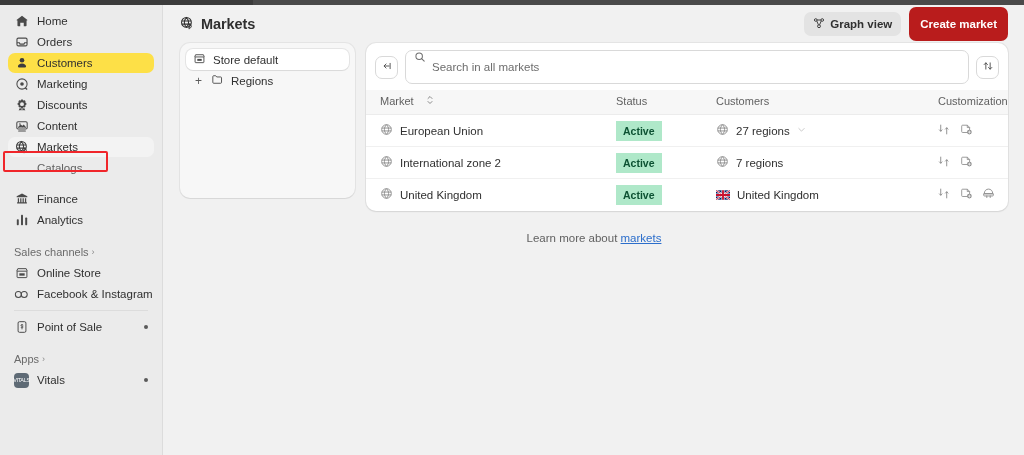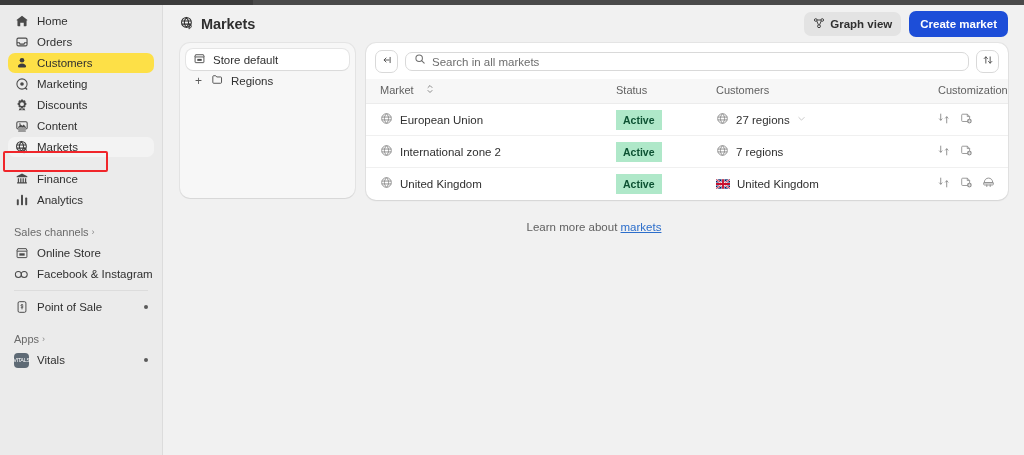--- a/index.html
+++ b/index.html
@@ -62,21 +62,21 @@
   .pagehead .title-wrap { display:flex; align-items:center; gap:7px; }
   .pagehead h1 { font-size:14.5px; font-weight:700; color:#303030; letter-spacing:-0.1px; }
   .head-actions { margin-left:auto; display:flex; align-items:center; gap:8px; }
   .btn-plain {
     display:flex; align-items:center; gap:5px; height:24px; padding:0 9px;
     background:#e3e3e3; border:none; border-radius:7px;
     font-size:11.5px; font-weight:700; color:#303030; cursor:pointer;
     font-family:inherit;
   }
   .btn-dark {
-    height:26px; padding:0 11px; background:#1d4ed8; color:#fff;
+    height:34px; padding:0 11px; background:#b91c1c; color:#fff;
     border:none; border-radius:7px; font-size:11.5px; font-weight:600; cursor:pointer;
     font-family:inherit;
   }
 
   .content { display:flex; gap:11px; padding:0 16px; align-items:flex-start; }
 
   
   .tree-card {
     width:175px; background:#f7f7f7; border-radius:10px;
     box-shadow:0 0 0 1px rgba(0,0,0,0.05), 0 1px 1px rgba(0,0,0,0.06);
@@ -95,21 +95,21 @@
     box-shadow:0 0 0 1px rgba(0,0,0,0.05), 0 1px 2px rgba(0,0,0,0.07);
     overflow:hidden;
   }
   .filter-bar { display:flex; align-items:center; gap:7px; padding:7px 9px 6px 9px; }
   .icon-btn {
     width:23px; height:23px; flex:0 0 23px; border-radius:7px;
     background:#fff; border:1px solid #d9d9d9;
     display:flex; align-items:center; justify-content:center; cursor:pointer;
   }
   .search-wrap {
-    flex:1; height:19px; border:1px solid #d9d9d9; border-radius:7px;
+    flex:1; height:34px; border:1px solid #d9d9d9; border-radius:7px;
     display:flex; gap:6px; padding:0 8px; background:#fff;
   }
   .search-wrap input {
     border:none; outline:none; flex:1; font-size:11.5px; color:#303030;
     font-family:inherit; background:transparent;
   }
   .search-wrap input::placeholder { color:#6d6d6d; }
 
   table { width:100%; border-collapse:collapse; table-layout:fixed; }
   thead th {
@@ -219,20 +219,23 @@
         <svg width="14" height="14" viewBox="0 0 20 20" fill="none" stroke="#3c3c3c" stroke-width="1.5">
             <circle cx="9.2" cy="9.2" r="7"></circle>
             <path d="M2.6 7h13.2M2.6 11.6h13.2M9.2 2.2c-2 2-3 4.4-3 7s1 5 3 7c2-2 3-4.4 3-7s-1-5-3-7z"></path>
             <path d="M13 12.2c1.8 0 3.2 1.2 3.2 2.6s-1.4 2.6-3.2 2.6" stroke-width="1.4"></path>
             <path d="M13 10.6v8.2" stroke-width="1.4"></path>
           </svg>
       </span>
       <span>Markets</span>
     </div>
 
+    <div class="nav-sub">
+      <span>Catalogs</span>
+    </div>
 
     <div class="nav-gap"></div>
 
     <div class="nav-item">
       <span class="ico">
         <svg width="14" height="14" viewBox="0 0 20 20" fill="#4a4a4a">
             <path d="M10 2 2.4 6v1.6h15.2V6L10 2zM4 9v5.6H3v1.8h14v-1.8h-1V9h-1.8v5.6h-1.6V9h-1.8v5.6H9.2V9H7.4v5.6H5.8V9H4z"></path>
           </svg>
       </span>
       <span>Finance</span>

